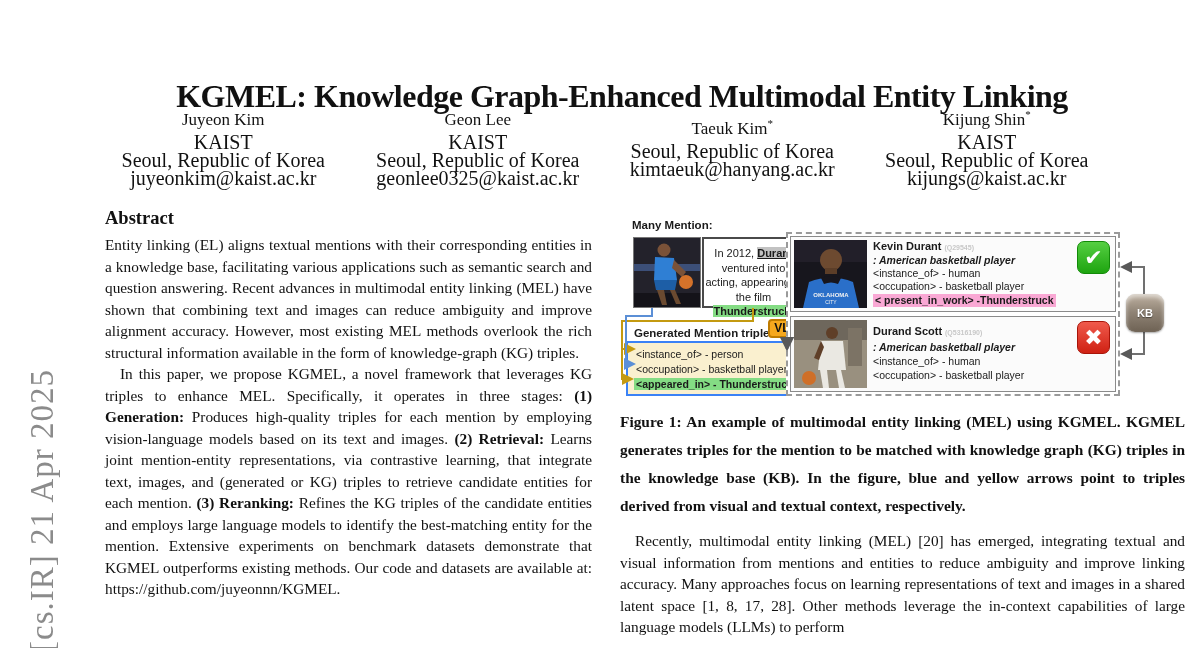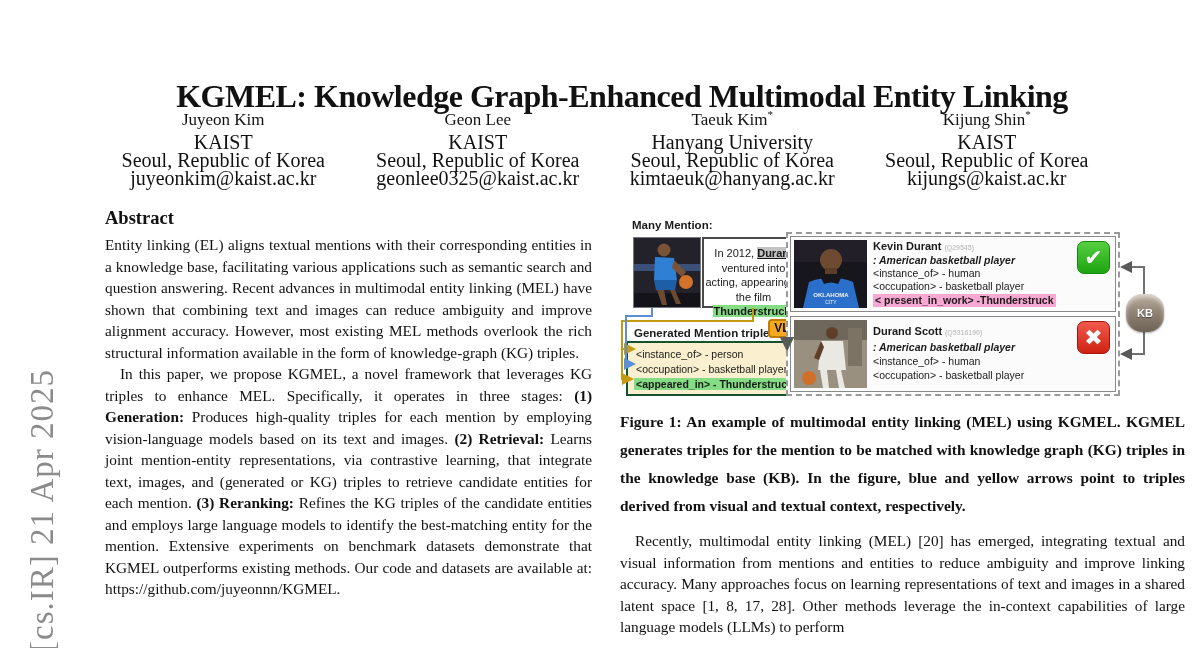--- a/index.html
+++ b/index.html
@@ -43,21 +43,21 @@
                  background:#fff; border:2px solid #4a4a4a; font-size:11px; line-height:14.5px;
                  text-align:center; padding-top:7px; }
   .hl-gray  { background:#c2c2c2; font-weight:bold; text-decoration:underline; }
   .hl-green { background:#84dc84; font-weight:bold; }
 
   .gen-label { position:absolute; left:14px; top:117px; font-size:11.5px; }
   .vlm-badge { position:absolute; left:148px; top:109px; width:38px; height:19px;
                background:#f6a81e; border:2px solid #c07c00; border-radius:4px;
                font-size:12px; font-weight:bold; text-align:center; line-height:15px; color:#111; }
   .triples-box { position:absolute; left:6px; top:131px; width:179px; height:55px;
-                 background:#faf0cf; border:2px solid #14532d; font-size:10.5px; }
+                 background:#faf0cf; border:2px solid #3b82f6; font-size:10.5px; }
   .triples-box .trow { position:absolute; left:8px; white-space:nowrap; }
   .trow.hl { background:#84dc84; font-weight:bold; padding:0 2px; left:6px; }
 
   .kg-panel { position:absolute; left:166px; top:22px; width:334px; height:164px;
               border:2px dashed #9a9a9a; background:#fff; }
   .ecard { position:absolute; left:170px; width:326px; height:76px;
            background:#fbfbfb; border:1.5px solid #8a8a8a; }
   .ecard.c1 { top:26px; } .ecard.c2 { top:106px; }
   .e-img { position:absolute; left:3px; top:3px; width:73px; height:68px; }
   .e-text { position:absolute; left:82px; top:3px; font-size:10.5px; line-height:13px;
@@ -69,21 +69,21 @@
             padding:0 2px; margin-top:1px; }
 
   .verdict { position:absolute; left:286px; top:4px; width:33px; height:33px;
              border-radius:7px; display:flex; align-items:center; justify-content:center;
              color:#fff; font-size:22px; font-weight:bold;
              font-family:"DejaVu Sans", sans-serif; }
   .verdict.ok  { background:linear-gradient(180deg,#55cf42,#1ea410); border:1.5px solid #128a08; }
   .verdict.bad { background:linear-gradient(180deg,#f05a4c,#cf2113); border:1.5px solid #a81408; }
 
   .kb-cube { position:absolute; left:506px; top:84px; width:38px; height:38px;
-             border-radius:16px;
+             border-radius:9px;
              background:linear-gradient(180deg,#beb1a1 0%, #8f8375 48%, #6e6254 100%);
              box-shadow:inset 0 3px 4px rgba(255,255,255,.55), 0 1px 2px rgba(0,0,0,.35);
              display:flex; align-items:center; justify-content:center;
              color:#fff; font-size:11px; font-weight:bold; text-shadow:0 1px 1px rgba(0,0,0,.45); }
 
   .fig-arrows { position:absolute; left:0; top:0; width:565px; height:190px;
                 pointer-events:none; }
 </style>
 </head>
 <body>
@@ -102,21 +102,20 @@
       <div class="a-line">juyeonkim@kaist.ac.kr</div>
     </div>
     <div class="author">
       <div class="a-name"><span>Geon Lee</span><sup></sup></div>
       <div class="a-line">KAIST</div>
       <div class="a-line">Seoul, Republic of Korea</div>
       <div class="a-line">geonlee0325@kaist.ac.kr</div>
     </div>
     <div class="author">
       <div class="a-name"><span>Taeuk Kim</span><sup>*</sup></div>
-      <div class="a-line">Hanyang University</div>
       <div class="a-line">Seoul, Republic of Korea</div>
       <div class="a-line">kimtaeuk@hanyang.ac.kr</div>
     </div>
     <div class="author">
       <div class="a-name"><span>Kijung Shin</span><sup>*</sup></div>
       <div class="a-line">KAIST</div>
       <div class="a-line">Seoul, Republic of Korea</div>
       <div class="a-line">kijungs@kaist.ac.kr</div>
     </div>
   </div>

